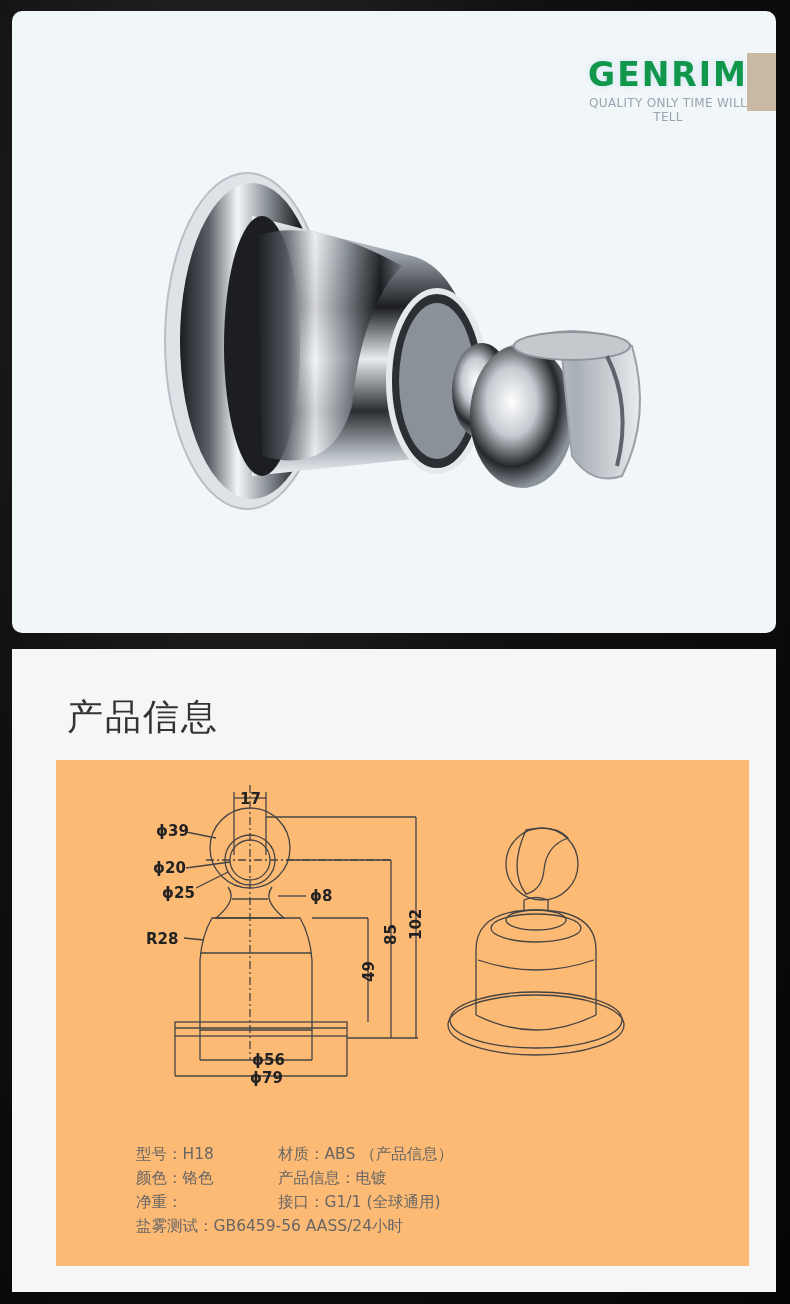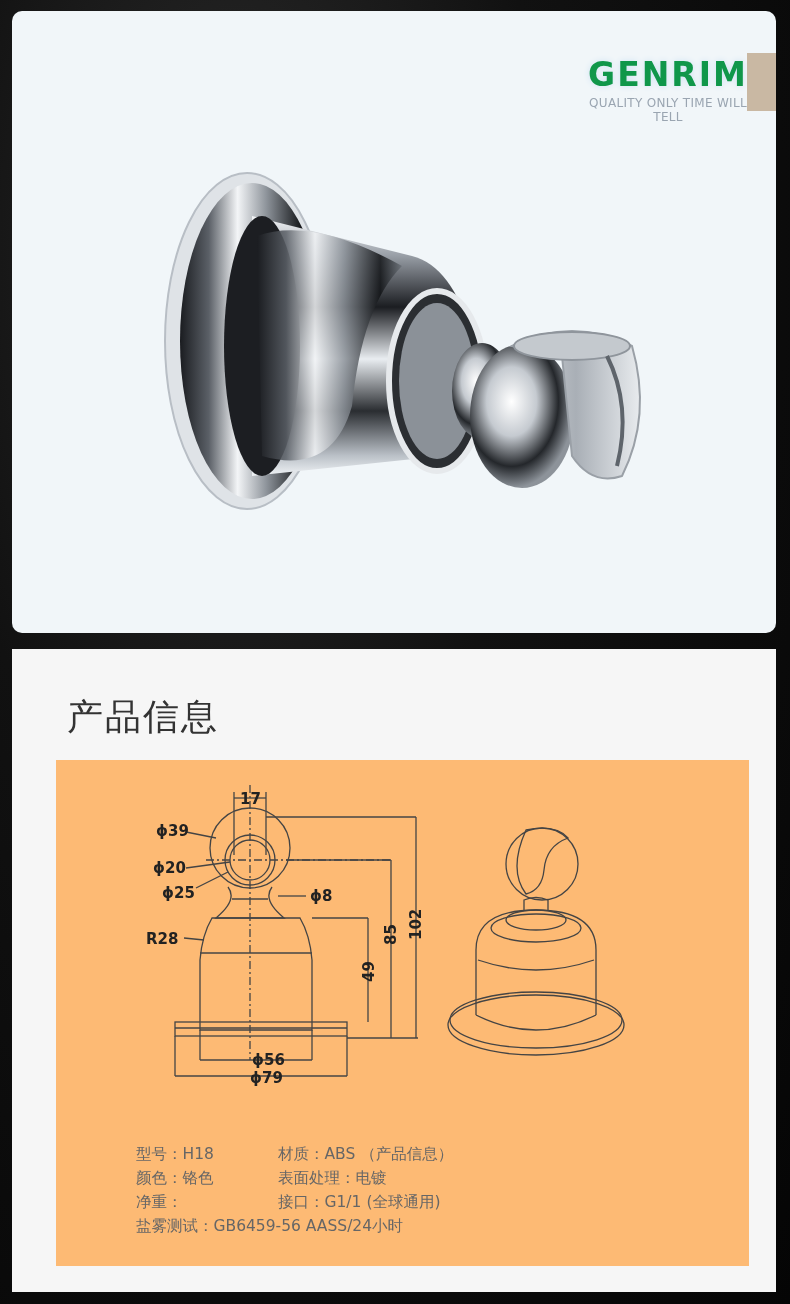--- a/index.html
+++ b/index.html
@@ -176,21 +176,21 @@
       </g>
     </svg>
 
     <div class="specs">
       <div class="spec-row">
         <span class="spec-col1">型号：H18</span>
         <span class="spec-col2">材质：ABS （产品信息）</span>
       </div>
       <div class="spec-row">
         <span class="spec-col1">颜色：铬色</span>
-        <span class="spec-col2">表面处理：电镀</span>
+        <span class="spec-col2">产品信息：电镀</span>
       </div>
       <div class="spec-row">
         <span class="spec-col1">净重：</span>
         <span class="spec-col2">接口：G1/1 (全球通用)</span>
       </div>
       <div class="spec-row">盐雾测试：GB6459-56 AASS/24小时</div>
     </div>
   </div>
 </div>
 

